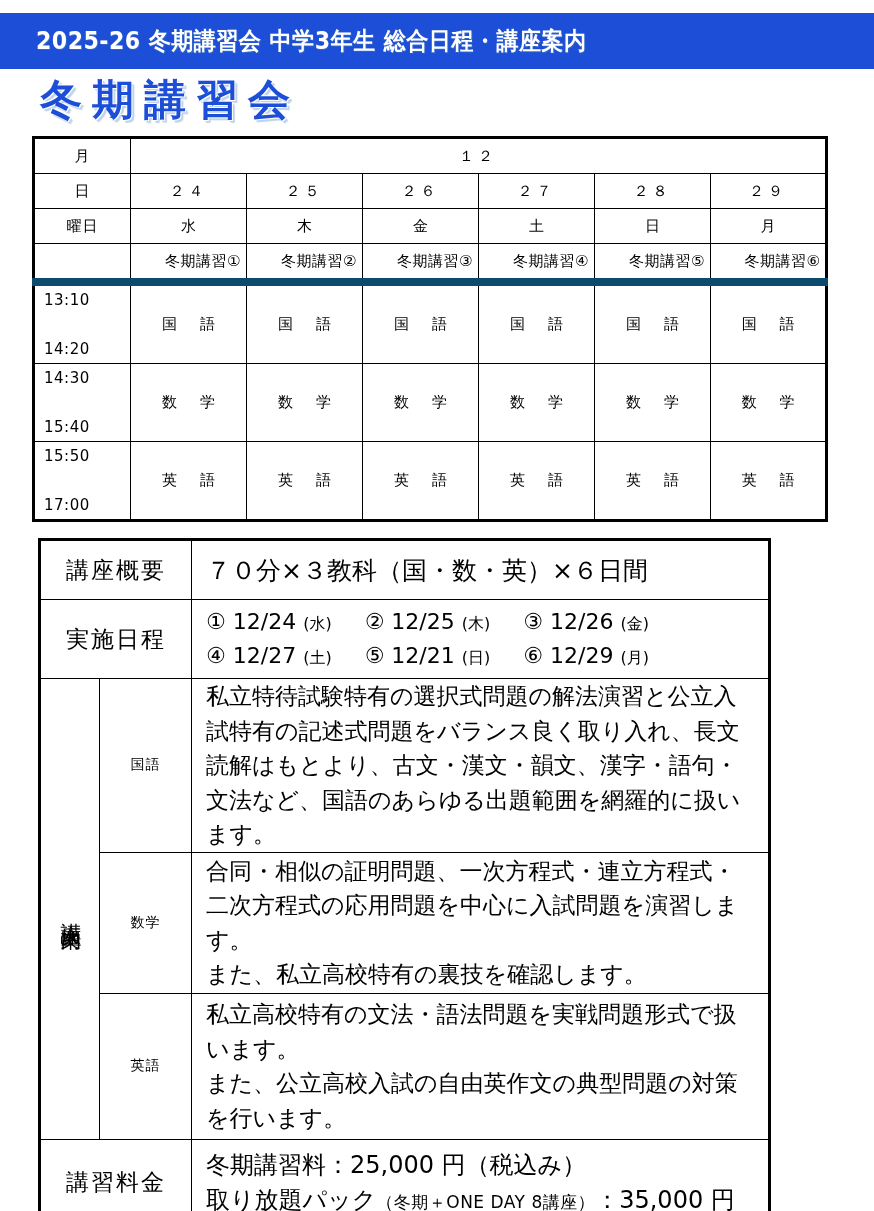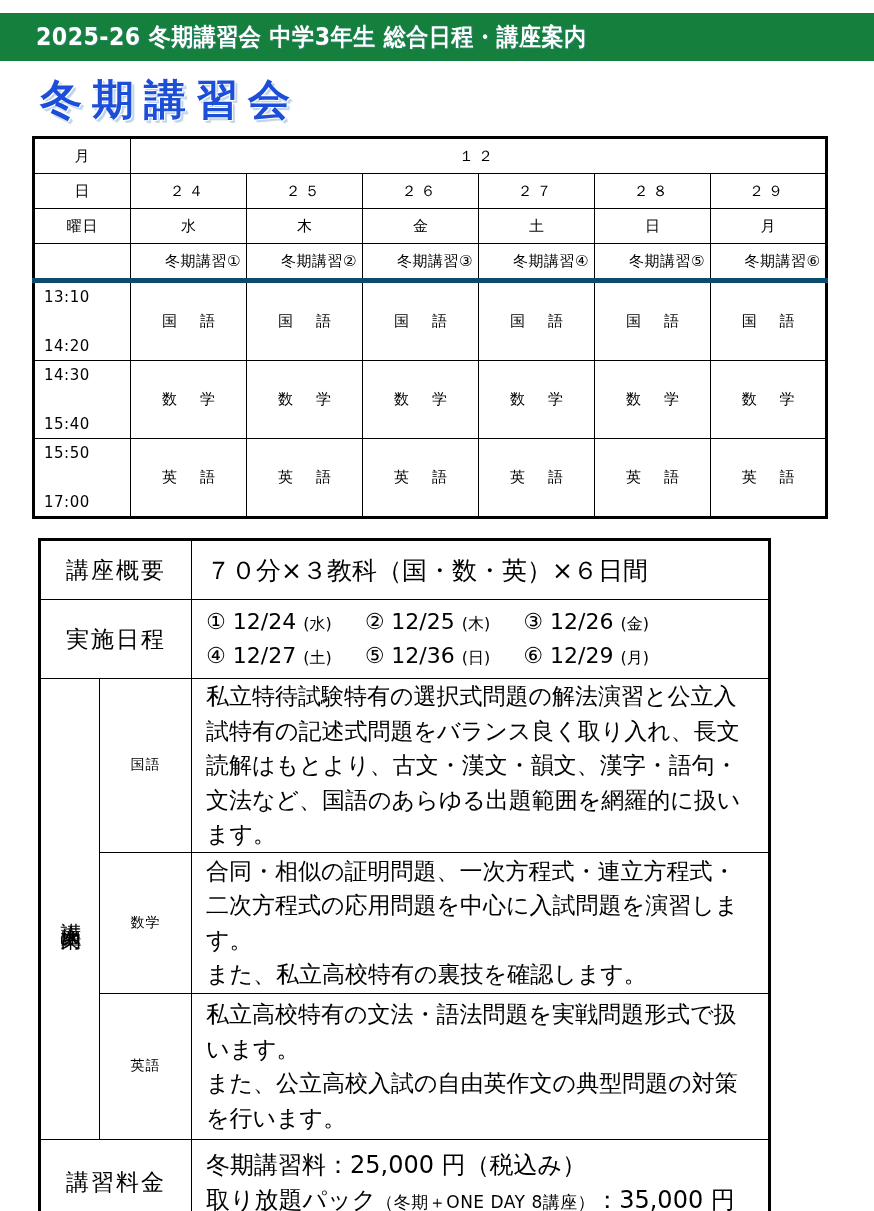--- a/index.html
+++ b/index.html
@@ -15,22 +15,22 @@
     color: #000000;
     overflow: hidden;
   }
 
   
   .banner {
     position: absolute;
     left: 0;
     top: 13px;
     width: 874px;
-    height: 48px;
-    background: #15803d;
+    height: 56px;
+    background: #1d4ed8;
     display: flex;
     align-items: center;
   }
   .banner-title {
     margin-left: 36px;
     color: #ffffff;
     font-size: 24px;
     font-weight: bold;
     letter-spacing: 0.5px;
     transform: scaleX(0.92);
@@ -99,21 +99,21 @@
   .cell-wday {
     font-size: 19px;
   }
   .cell-session {
     font-size: 13px;
     letter-spacing: 0.5px;
     padding-left: 29px;
   }
 
   .r-slot td { height: 77px; }
-  .r-slot.first td { border-top: 5px solid #0c4a6e; }
+  .r-slot.first td { border-top: 8px solid #0c4a6e; }
 
   .timecell {
     position: relative;
     font-size: 14px;
     letter-spacing: 0.5px;
   }
   .timecell .t-start {
     position: absolute;
     left: 9px;
     top: 5px;
@@ -315,21 +315,21 @@
     <tr class="row-nittei">
       <td class="info-label" colspan="2">実施日程</td>
       <td>
         <div class="nittei-line">
           <span class="d-item"><span class="d-circ">①</span><span>12/24</span> <span class="d-wd">(水)</span></span>
           <span class="d-item"><span class="d-circ">②</span><span>12/25</span> <span class="d-wd">(木)</span></span>
           <span class="d-item"><span class="d-circ">③</span><span>12/26</span> <span class="d-wd">(金)</span></span>
         </div>
         <div class="nittei-line">
           <span class="d-item"><span class="d-circ">④</span><span>12/27</span> <span class="d-wd">(土)</span></span>
-          <span class="d-item"><span class="d-circ">⑤</span><span>12/36</span> <span class="d-wd">(日)</span></span>
+          <span class="d-item"><span class="d-circ">⑤</span><span>12/21</span> <span class="d-wd">(日)</span></span>
           <span class="d-item"><span class="d-circ">⑥</span><span>12/29</span> <span class="d-wd">(月)</span></span>
         </div>
       </td>
     </tr>
 
     <tr class="row-desc-kokugo">
       <td class="info-sub-outer" rowspan="3">
         <span class="vert-label">講座案内</span>
       </td>
       <td class="info-subject">国語</td>

